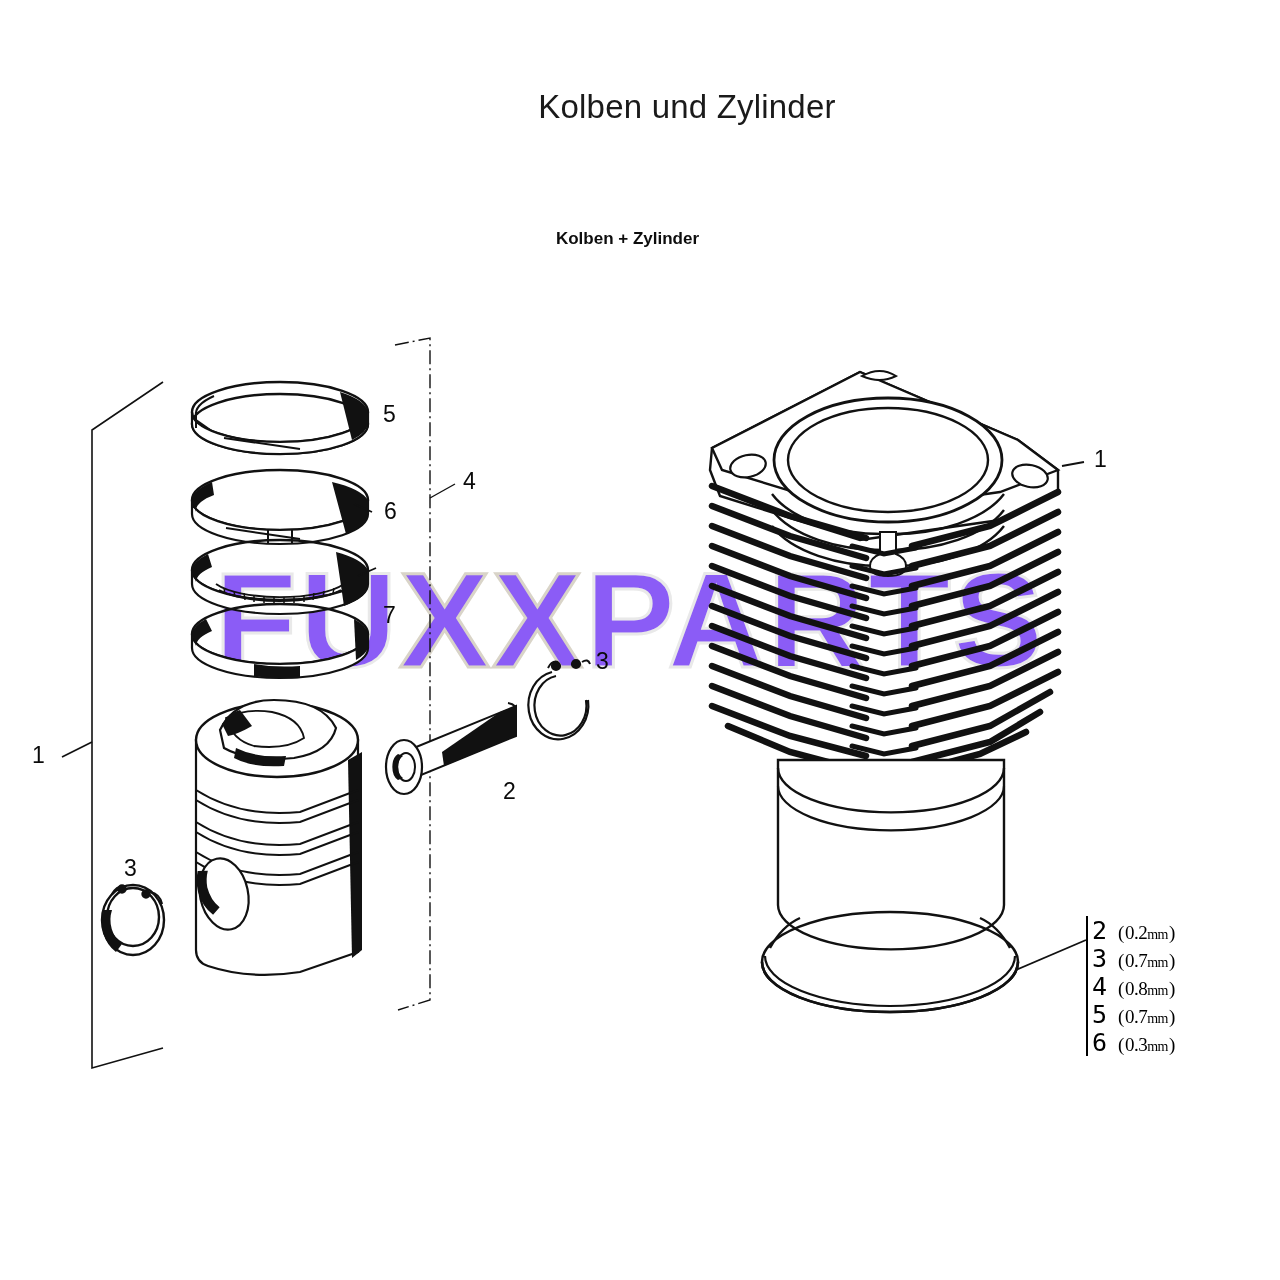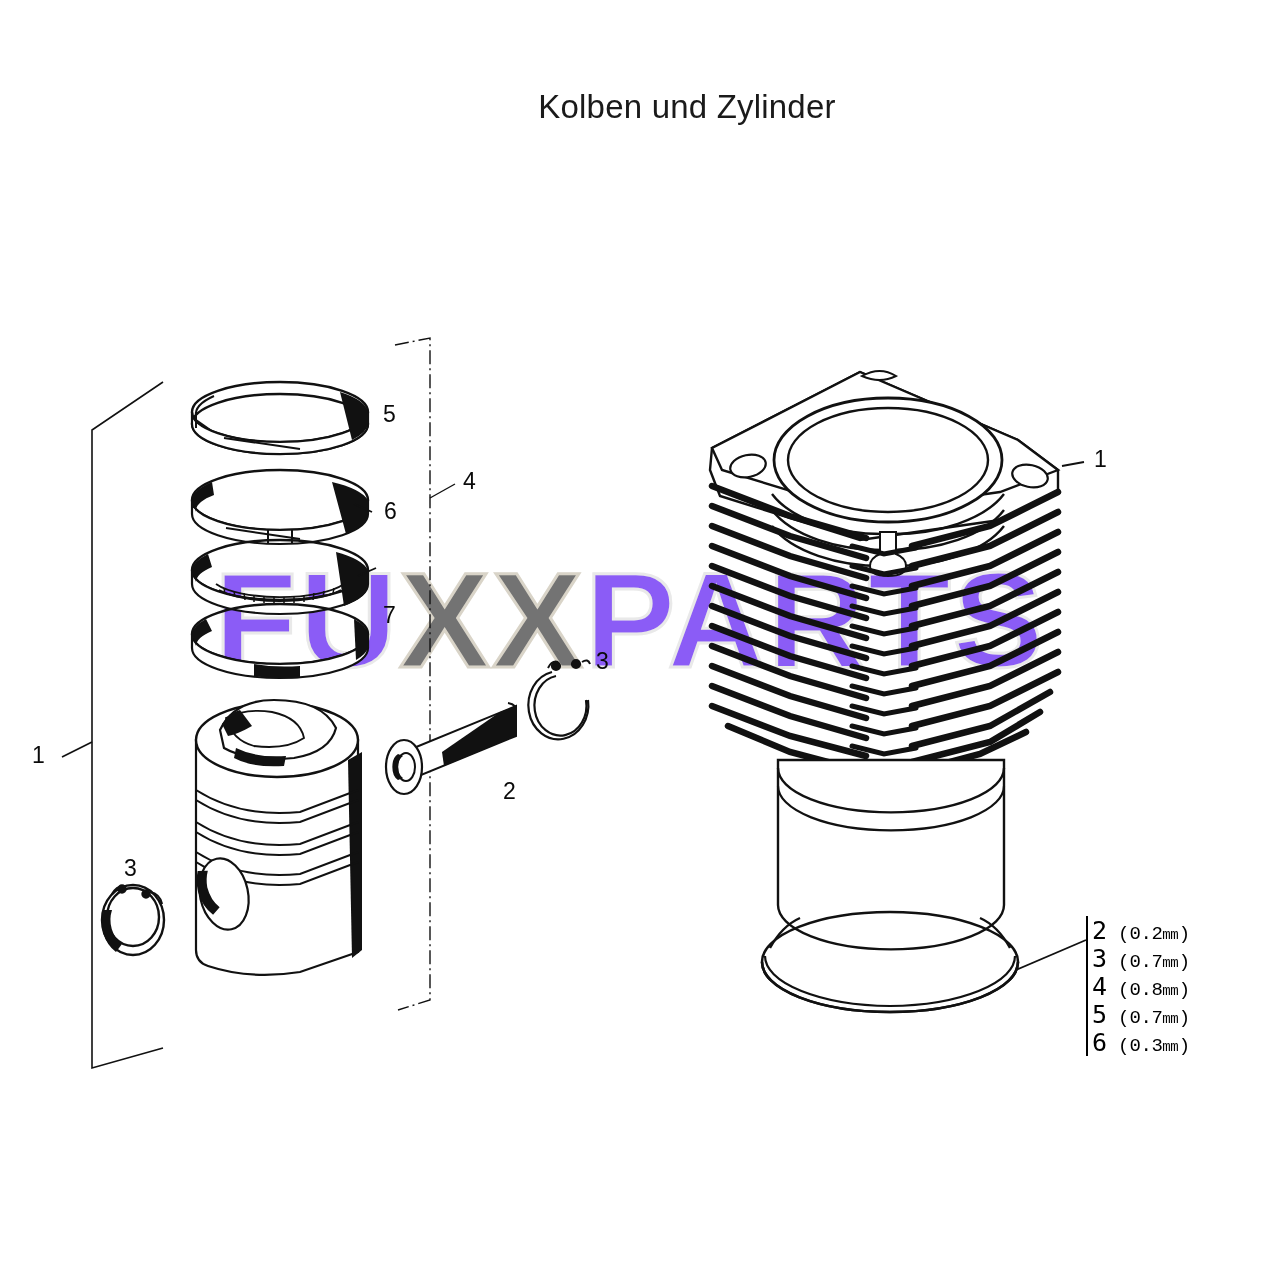--- a/index.html
+++ b/index.html
@@ -61,21 +61,21 @@
     font-weight: bold;
     letter-spacing: 2px;
     line-height: 160px;
     white-space: nowrap;
   }
   .wm-pale {
     color: #8b5cf6;
     -webkit-text-stroke: 3px #e9e9e9;
   }
   .wm-x {
-    color: #737373;
+    color: #8b5cf6;
     -webkit-text-stroke: 3px #d9d4c8;
   }
   
   .art {
     position: absolute;
     left: 0;
     top: 0;
     width: 1280px;
     height: 1280px;
     z-index: 3;
@@ -101,21 +101,21 @@
     height: 28px;
     white-space: nowrap;
   }
   .legend-num {
     font-family: "DejaVu Sans Mono", monospace;
     font-size: 25px;
     width: 26px;
     color: #000;
   }
   .legend-val {
-    font-family: Liberation Mono, monospace;
+    font-family: Liberation Serif, serif;
     font-size: 19px;
     color: #000;
     letter-spacing: -0.5px;
   }
   .legend-val .unit { font-size: 14px; }
   .legend-bar {
     position: absolute;
     left: 1086px;
     top: 916px;
     width: 2px;
@@ -124,20 +124,21 @@
     z-index: 4;
   }
 </style>
 </head>
 <body>
 
 <div id="page">
 
   <div class="page-title">Kolben und Zylinder</div>
   <div class="subtitle-block">
+    <div>Kolben + Zylinder</div>
   </div>
 
   <div class="watermark">
     <div class="wm-text"><span class="wm-pale">FU</span><span class="wm-x">XX</span><span class="wm-pale">PARTS</span></div>
   </div>
 
   <svg class="art" viewBox="0 0 1280 1280">
     <defs>
       <clipPath id="clipOil">
         <ellipse cx="280" cy="590" rx="88" ry="26"></ellipse>

